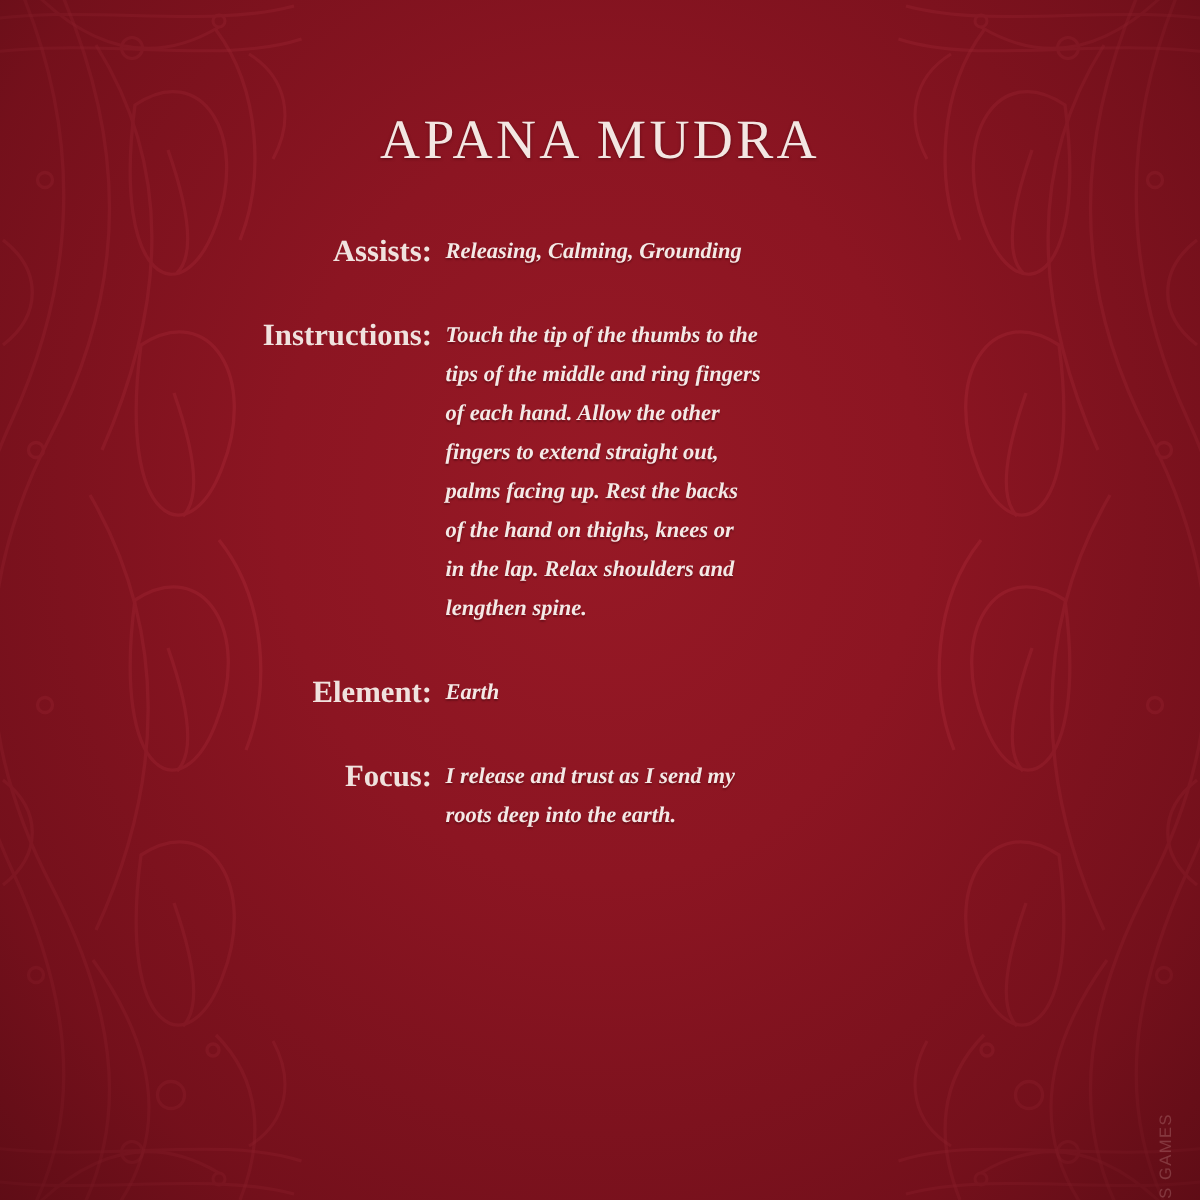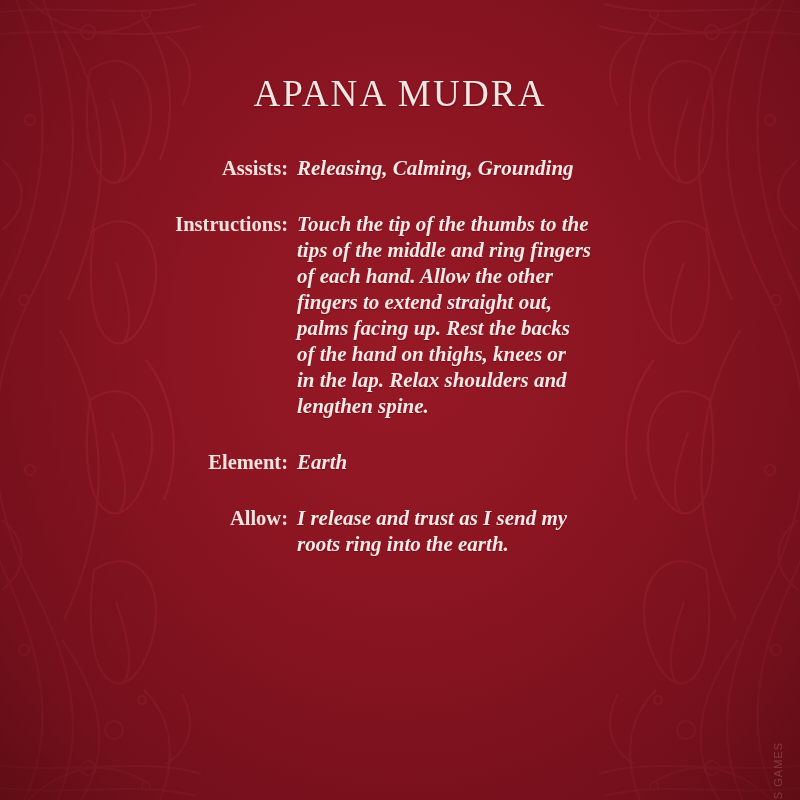--- a/index.html
+++ b/index.html
@@ -91,21 +91,21 @@
     font-size: 20.5px;
     line-height: 26px;
     font-style: normal;
     white-space: nowrap;
   }
   .row-value {
     flex: 1 1 auto;
     color: #f4e9e6;
     font-family: "Liberation Serif", serif;
     font-style: italic;
-    font-size: 21px;
+    font-size: 15px;
     line-height: 26px;
     white-space: pre-line;
     text-shadow: 0 1px 1px rgba(60,5,12,0.4);
   }
 
   .row.spaced-top { margin-top: 30px; }
 
   
   #watermark {
     position: absolute;
@@ -249,22 +249,22 @@
 in the lap. Relax shoulders and
 lengthen spine.</div>
     </div>
 
     <div class="row spaced-top">
       <div class="row-label">Element:</div>
       <div class="row-value">Earth</div>
     </div>
 
     <div class="row spaced-top">
-      <div class="row-label">Allow:</div>
+      <div class="row-label">Focus:</div>
       <div class="row-value">I release and trust as I send my
-roots ring into the earth.</div>
+roots deep into the earth.</div>
     </div>
 
   </div>
 
   <div id="watermark">© 2017 US GAMES</div>
 
 </div>
 
 </body></html>

